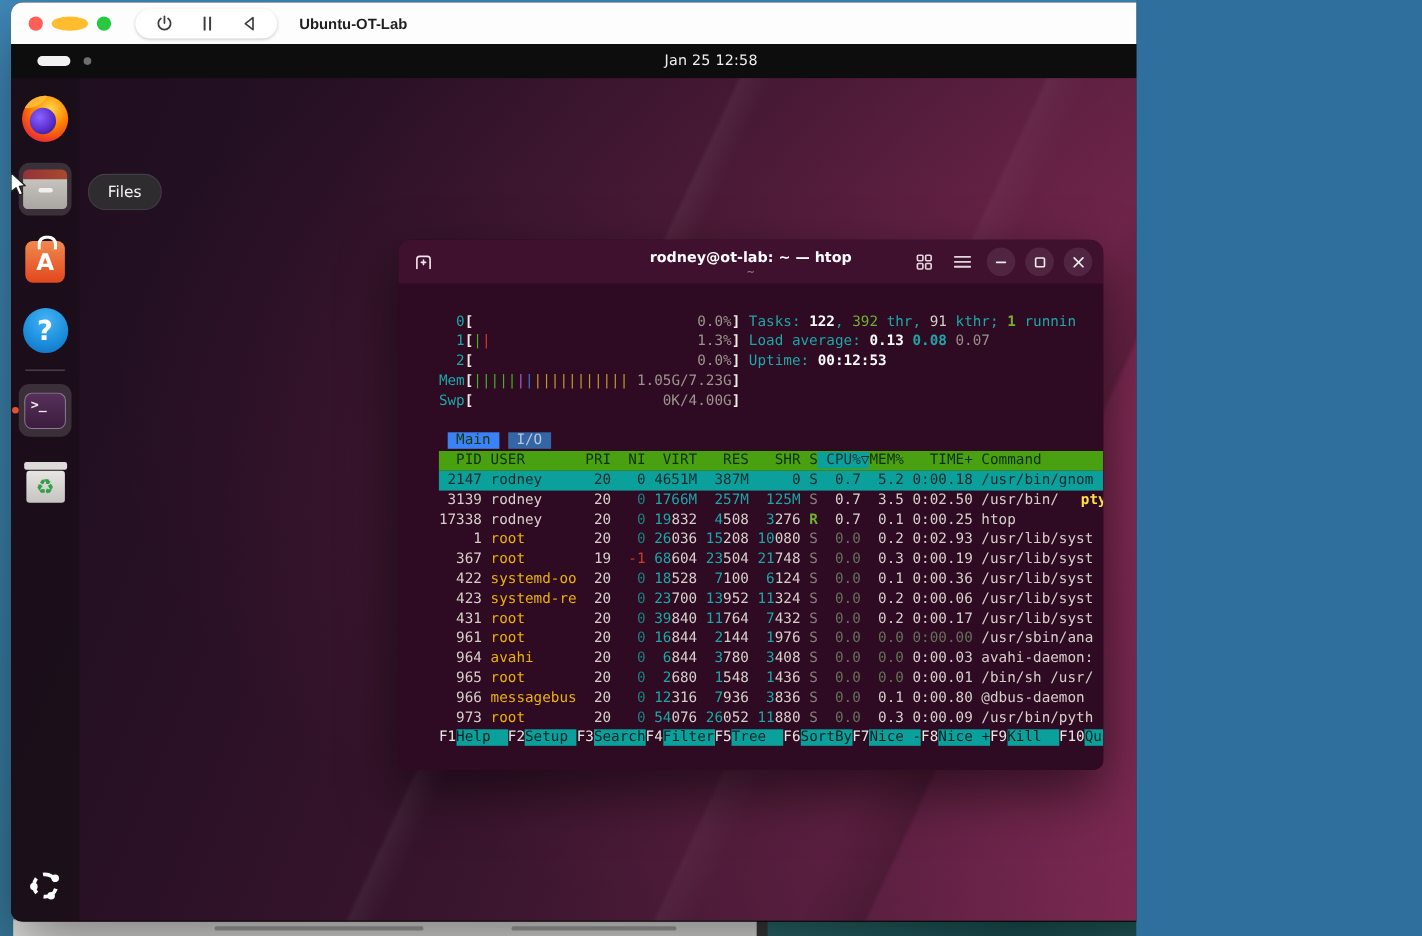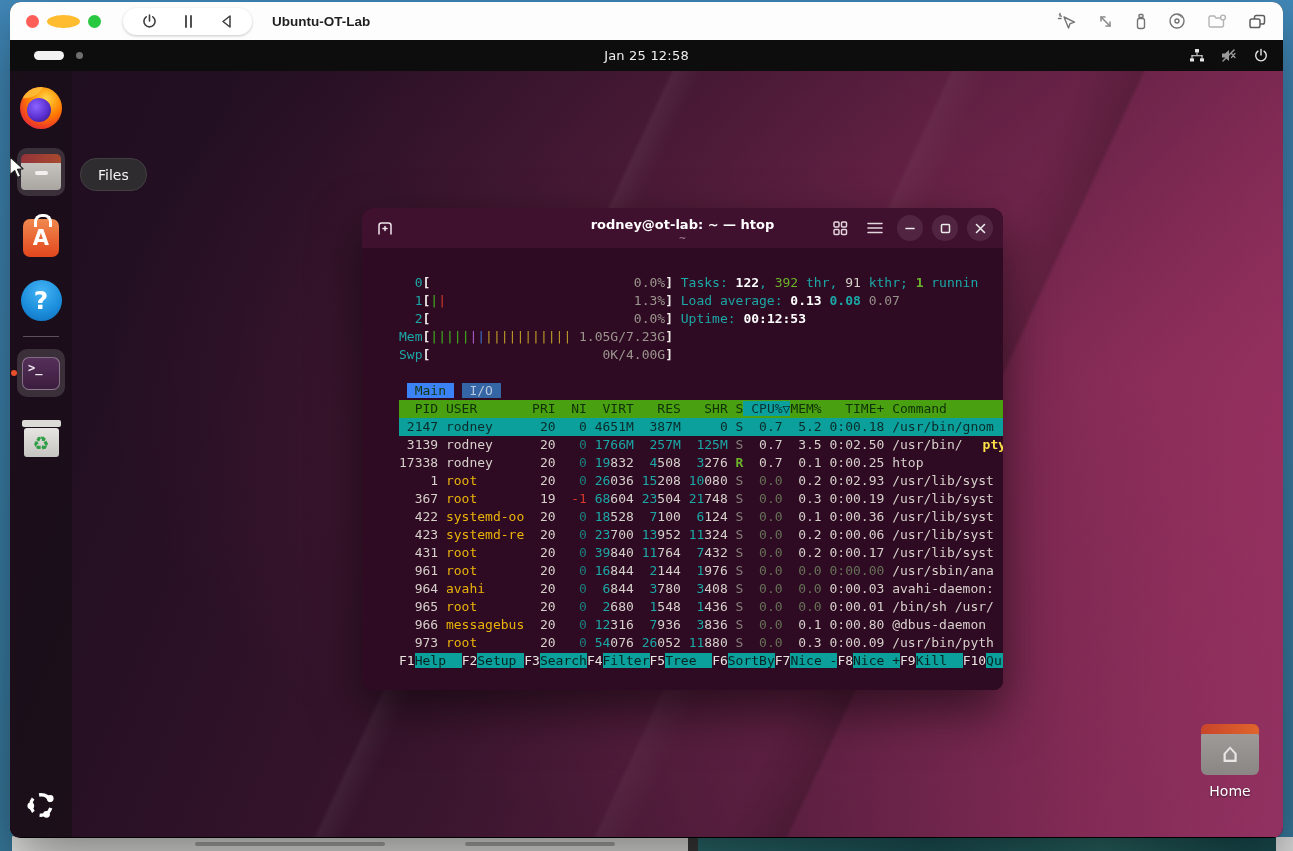--- a/index.html
+++ b/index.html
@@ -1,17 +1,17 @@
 <!DOCTYPE html>
 <html><head>
 <meta charset="utf-8">
 <style>
   html,body{margin:0;padding:0;}
   body{width:1293px;height:851px;overflow:hidden;font-family:"DejaVu Sans",sans-serif;background:#2f6f9e;}
-  .stage{position:relative;width:1293px;height:851px;background:linear-gradient(180deg,#4189ba 0%,#37799c 100%);overflow:hidden;}
+  .stage{position:relative;width:1033px;height:851px;background:linear-gradient(180deg,#4189ba 0%,#37799c 100%);overflow:hidden;}
 
   
   .host-bottom{position:absolute;left:0;bottom:0;width:100%;height:14px;}
   .hb-left{position:absolute;left:12px;bottom:0;width:676px;height:14px;background:#ececea;border-top:1px solid #c9c9c9;}
   .hb-bar{position:absolute;top:5px;height:4px;background:#aeaeae;border-radius:2px;}
   .hb-div{position:absolute;left:688px;bottom:0;width:10px;height:14px;background:#3c3c3c;}
   .hb-right{position:absolute;left:698px;bottom:0;width:578px;height:14px;background:linear-gradient(90deg,#2c6f72,#1d565b 40%,#2a6a67 70%,#174a4f);}
   .hb-edge{position:absolute;left:1276px;bottom:0;width:17px;height:14px;background:#dedede;}
 
   
@@ -61,21 +61,21 @@
   .dsep{width:36px;height:1px;background:rgba(255,255,255,.28);margin:-4px 0 12px;flex:none;}
   .termicon{width:38px;height:33px;border-radius:7px;background:linear-gradient(180deg,#55305a 0%,#3c1d3e 100%);border:1px solid rgba(255,255,255,.35);color:#f0eaef;font-family:"DejaVu Sans Mono",monospace;font-size:12px;font-weight:bold;padding:3px 0 0 5px;box-sizing:border-box;}
   .trash{width:35px;height:37px;position:relative;margin-top:3px;}
   .trash .lid{position:absolute;top:0;left:-2px;width:39px;height:7px;background:#dddbd8;border-radius:2px;}
   .trash .bin{position:absolute;top:8px;left:0;width:35px;height:29px;background:linear-gradient(180deg,#e7e5e2,#c6c4c0);border-radius:3px;display:flex;align-items:center;justify-content:center;color:#2f9e44;font-size:19px;}
   .cof{margin-top:auto;margin-bottom:12px;flex:none;}
 
   .tooltip{position:absolute;left:70px;top:118px;height:31px;padding:0 17px;background:#2e2c2e;border:1px solid #413f41;border-radius:16px;color:#f4f4f4;font-size:14px;display:flex;align-items:center;z-index:30;}
 
   
-  .termwin{position:absolute;left:352px;top:168px;width:641px;height:482px;border-radius:12px 12px 9px 9px;overflow:hidden;box-shadow:0 20px 50px rgba(0,0,0,.55);z-index:25;background:#2e0a23;}
+  .termwin{position:absolute;left:352px;top:178px;width:641px;height:482px;border-radius:12px 12px 9px 9px;overflow:hidden;box-shadow:0 20px 50px rgba(0,0,0,.55);z-index:25;background:#2e0a23;}
   .term-tb{height:40px;background:#40102f;position:relative;display:flex;align-items:center;padding:0 10px;}
   .term-title{position:absolute;left:0;right:0;top:9px;text-align:center;color:#fff;font-weight:bold;font-size:13px;pointer-events:none;}
   .term-sub{position:absolute;left:0;right:0;top:25px;text-align:center;color:#b294a6;font-size:9px;pointer-events:none;}
   .tbtn{width:26px;height:26px;border-radius:50%;background:rgba(255,255,255,.09);color:#ececec;display:flex;align-items:center;justify-content:center;margin-left:9px;flex:none;}
   .tflat{width:26px;height:26px;display:flex;align-items:center;justify-content:center;color:#e2d6dd;flex:none;margin-left:9px;}
   .newtab{width:26px;height:26px;display:flex;align-items:center;justify-content:center;color:#efe6ec;}
 
   
   .htop{position:absolute;left:0;top:40px;right:0;bottom:0;background:#2e0a23;font-family:"DejaVu Sans Mono",monospace;font-size:13px;line-height:18px;padding:26px 0 0 5px;overflow:hidden;color:#d6d0ca;}
   .hline{white-space:pre;height:18px;margin-left:32px;}

